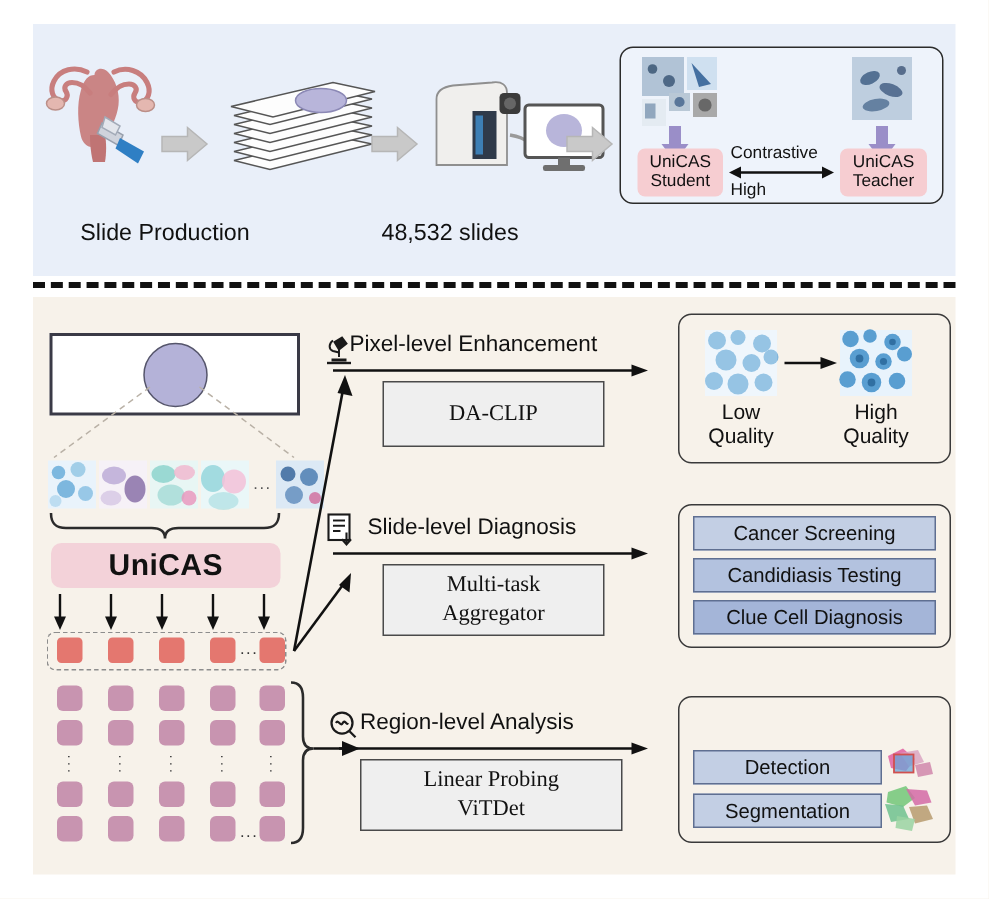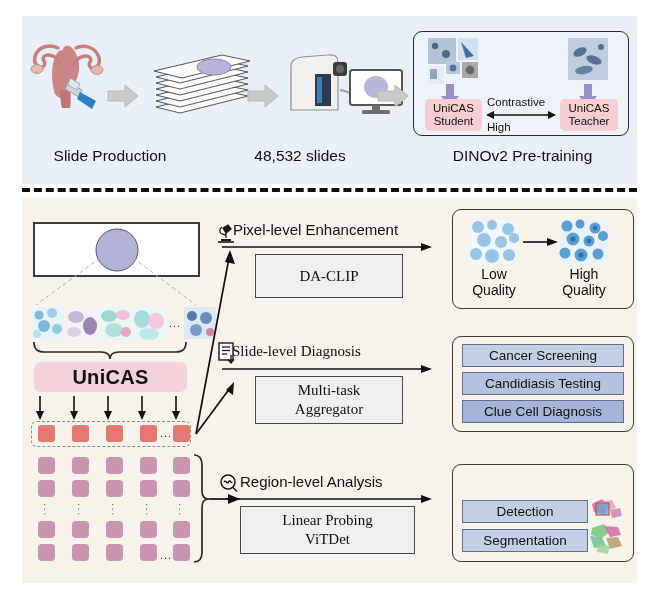--- a/index.html
+++ b/index.html
@@ -243,21 +243,20 @@
   <svg class="ov">
     <g transform="translate(486,115)">
       <line x1="4" y1="0" x2="66" y2="0" stroke="#111" stroke-width="1.6"></line>
       <path d="M0 0 L8 -4 L8 4 Z" fill="#111"></path>
       <path d="M70 0 L62 -4 L62 4 Z" fill="#111"></path>
     </g>
   </svg>
 
   <div class="stage-label" style="left:30px; top:147px; width:160px;">Slide Production</div>
   <div class="stage-label" style="left:225px; top:147px; width:150px;">48,532 slides</div>
-  <div class="stage-label" style="left:420px; top:147px; width:205px;">DINOv2 Pre-training</div>
 
   <div class="divider"></div>
 
   <div class="bottom-panel"></div>
 
   <div class="slide-rect">
     <div class="slide-blob"></div>
   </div>
 
   <svg class="ov">
@@ -463,21 +462,21 @@
 
   <svg class="ov">
     <g transform="translate(218,343)">
       <rect x="1" y="0" width="14" height="17" fill="#fff" stroke="#1a1a1a" stroke-width="1.4"></rect>
       <line x1="4" y1="4" x2="12" y2="4" stroke="#1a1a1a" stroke-width="1.3"></line>
       <line x1="4" y1="7.5" x2="12" y2="7.5" stroke="#1a1a1a" stroke-width="1.3"></line>
       <line x1="4" y1="11" x2="9" y2="11" stroke="#1a1a1a" stroke-width="1.3"></line>
       <path d="M13 12 L13 19 M10 16.5 L13 20 L16 16.5" stroke="#1a1a1a" stroke-width="1.4" fill="none"></path>
     </g>
   </svg>
-  <div class="task-title" style="left:232px; top:343px;font-family:Liberation Serif, serif;">Slide-level Diagnosis</div>
+  <div class="task-title" style="left:245px; top:343px;">Slide-level Diagnosis</div>
   <svg class="ov">
     <g stroke="#111" stroke-width="1.6" fill="#111">
       <line x1="222" y1="369" x2="425" y2="369"></line>
       <path d="M432 369 L421 365 L421 373 Z" stroke="none"></path>
     </g>
   </svg>
   <div class="method-box" style="left:255px; top:376px; width:148px; height:48px;">
     <span>Multi-task</span>
     <span>Aggregator</span>
   </div>

